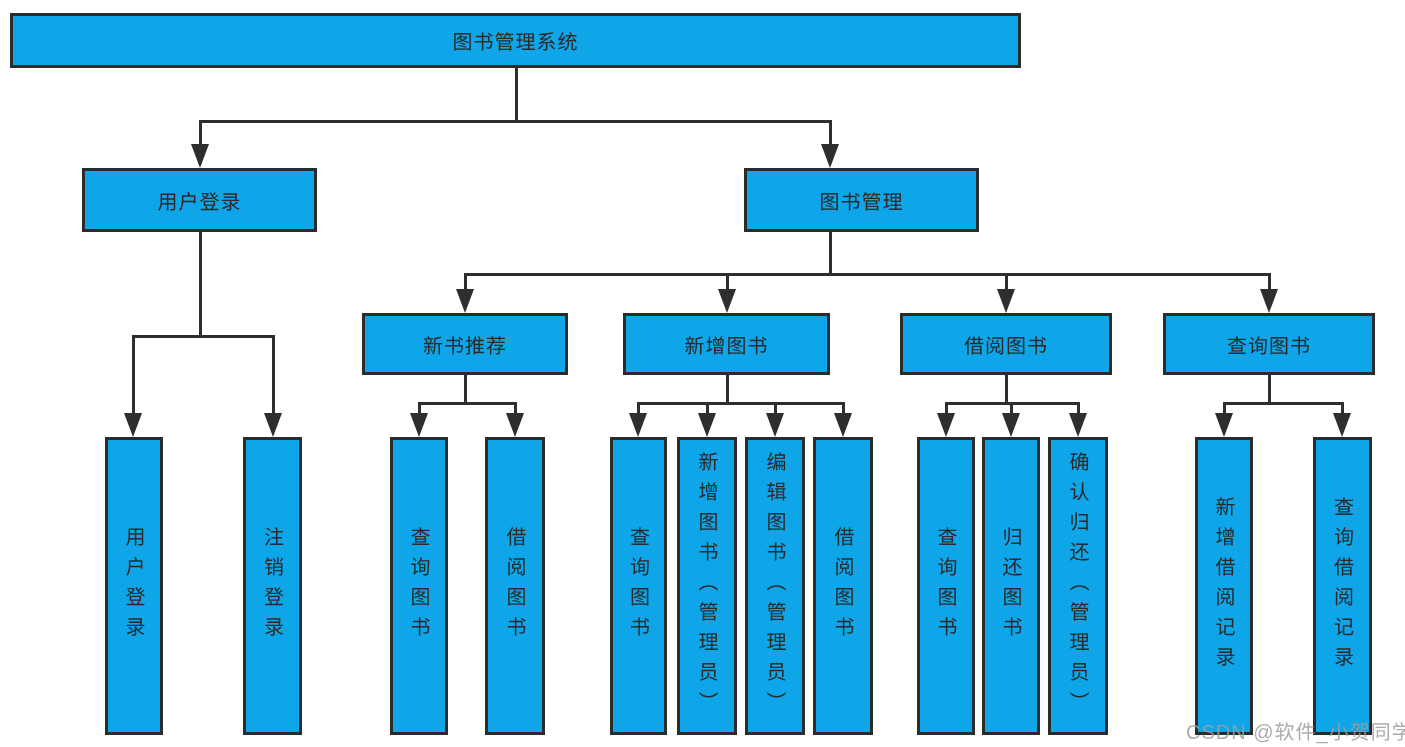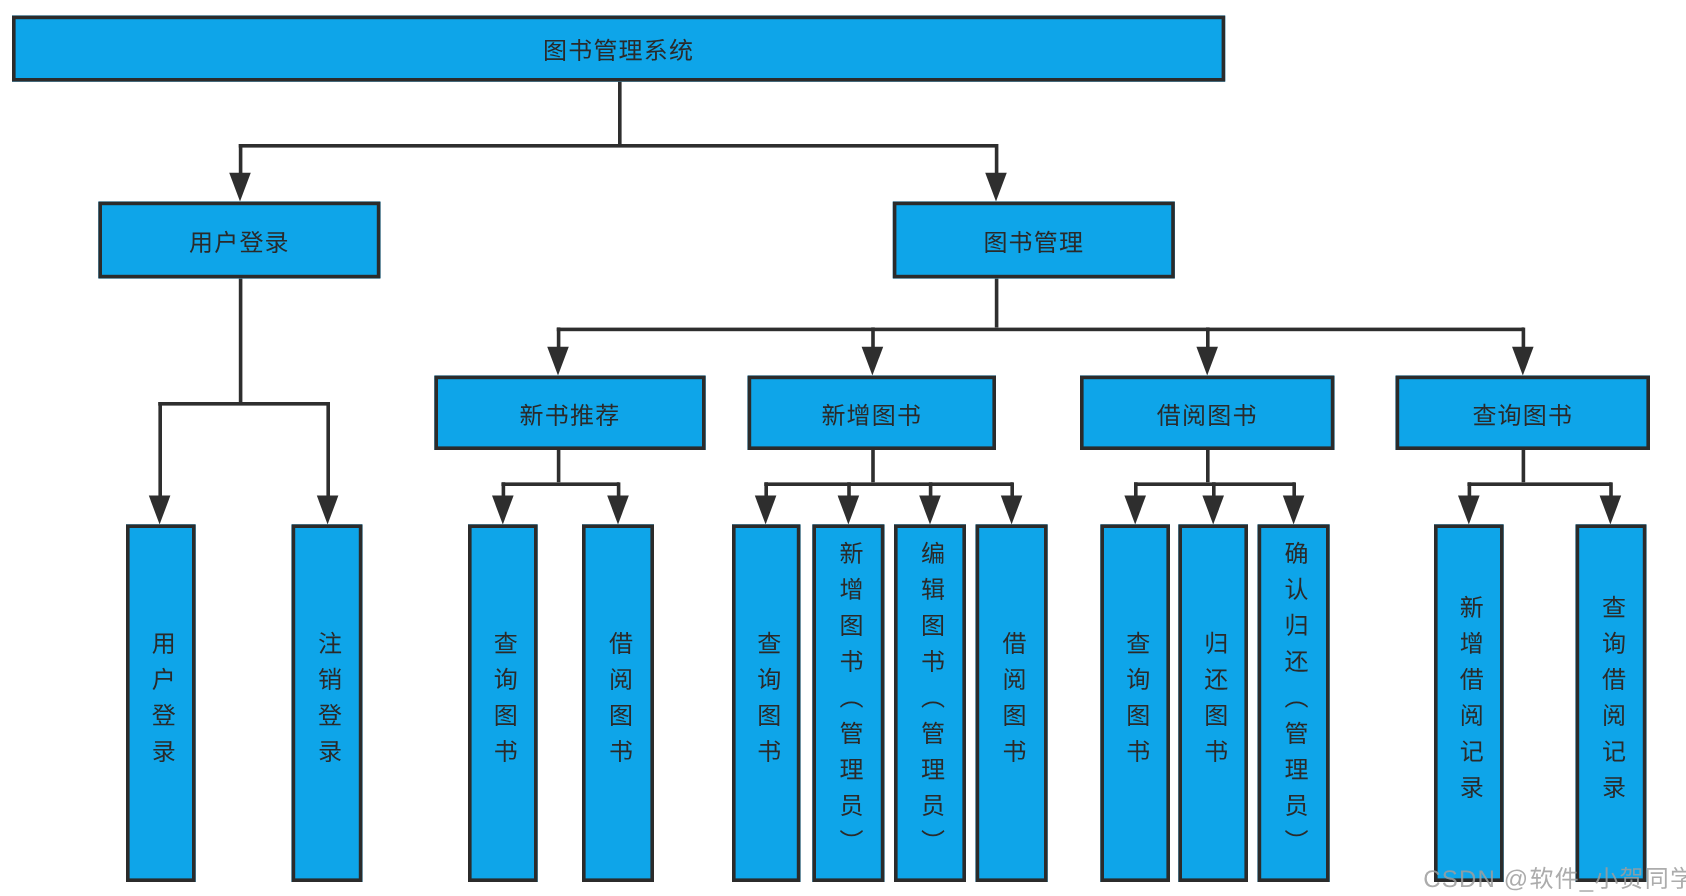--- a/index.html
+++ b/index.html
@@ -91,21 +91,21 @@
   <div class="vline" style="left:1223px;top:402px;height:13px;"></div>
   <div class="ahead" style="left:1215px;top:413px;"></div>
   <div class="vline" style="left:1341px;top:402px;height:13px;"></div>
   <div class="ahead" style="left:1333px;top:413px;"></div>
 
   <div class="box" style="left:10px;top:13px;width:1011px;height:55px;">图书管理系统</div>
 
   <div class="box" style="left:82px;top:168px;width:235px;height:64px;">用户登录</div>
   <div class="box" style="left:712px;top:168px;width:235px;height:64px;margin-left:32px;">图书管理</div>
 
-  <div class="box" style="left:362px;top:313px;width:226px;height:62px;text-align:right;">新书推荐</div>
+  <div class="box" style="left:362px;top:313px;width:206px;height:62px;text-align:right;">新书推荐</div>
   <div class="box" style="left:623px;top:313px;width:207px;height:62px;">新增图书</div>
   <div class="box" style="left:900px;top:313px;width:212px;height:62px;">借阅图书</div>
   <div class="box" style="left:1163px;top:313px;width:212px;height:62px;">查询图书</div>
 
   <div class="box leaf" style="left:105px;width:58px;">用户登录</div>
   <div class="box leaf" style="left:243px;width:59px;">注销登录</div>
 
   <div class="box leaf" style="left:390px;width:58px;">查询图书</div>
   <div class="box leaf" style="left:485px;width:60px;">借阅图书</div>
 

